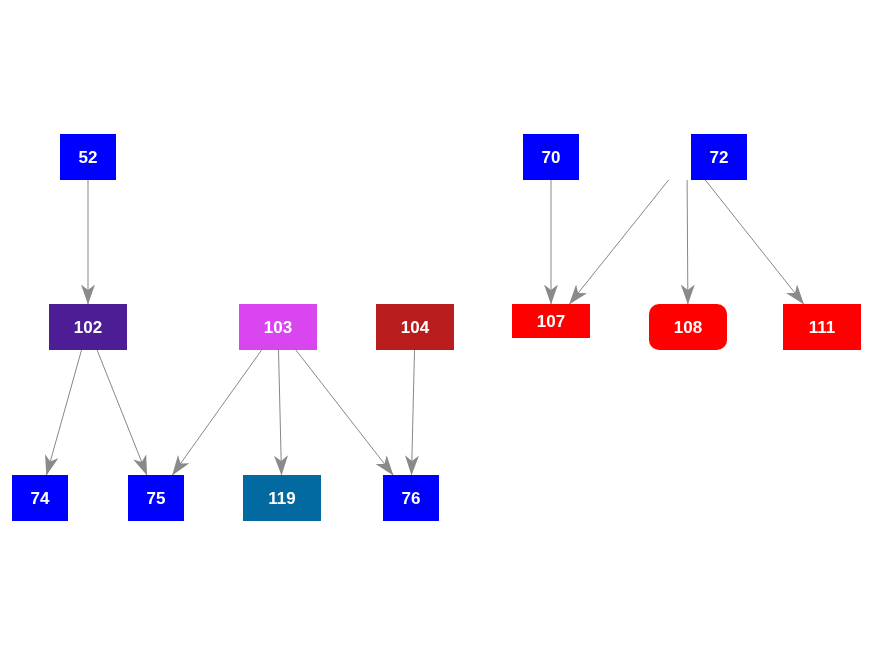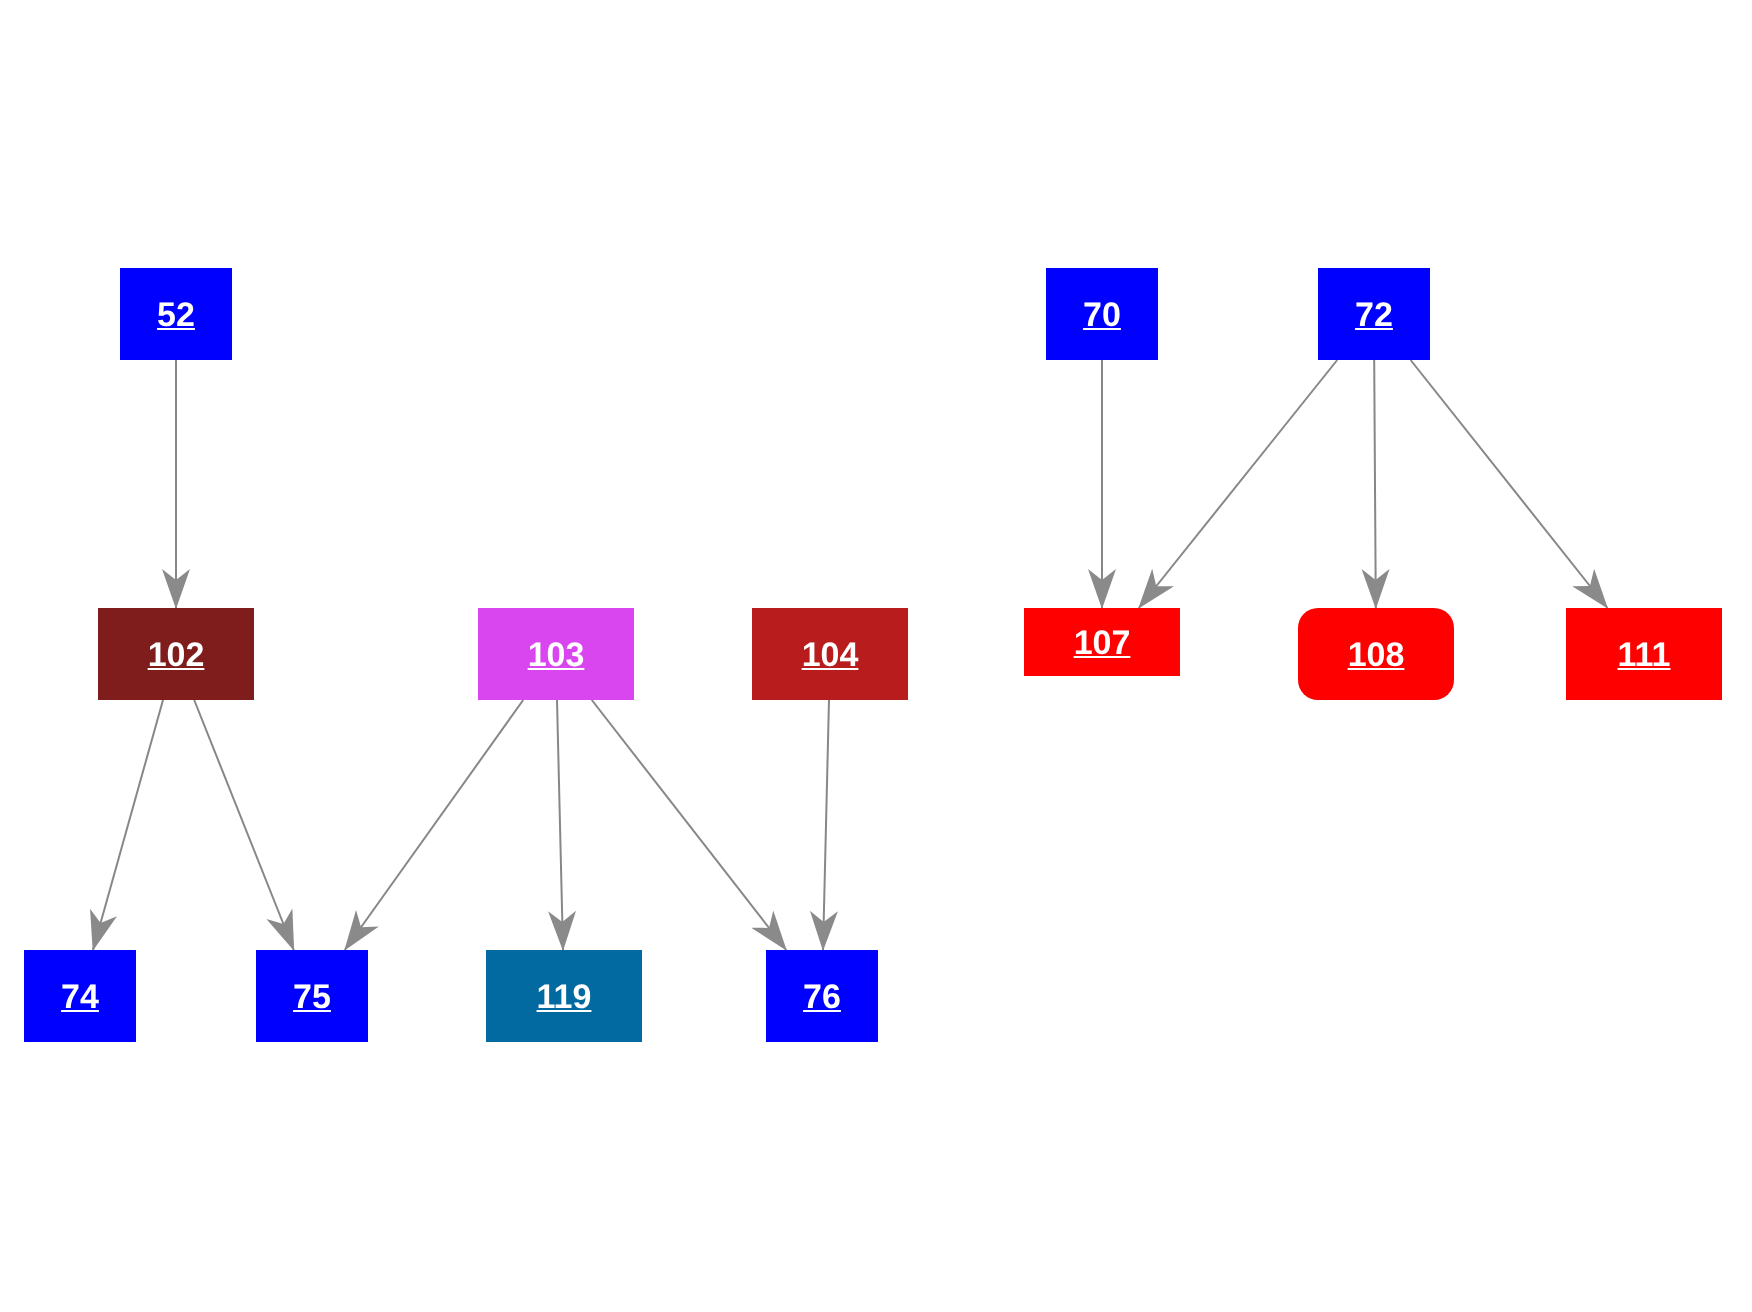--- a/index.html
+++ b/index.html
@@ -26,21 +26,20 @@
     position: absolute;
     display: flex;
     align-items: center;
     justify-content: center;
     color: #ffffff;
     font-weight: bold;
     font-size: 17px;
     line-height: 1;
     box-sizing: border-box;
     user-select: none;
-    text-decoration: underline;
   }
 </style>
 </head>
 <body>
 
 <div id="stage">
   <svg id="edges" xmlns="http://www.w3.org/2000/svg">
     <defs>
       <marker id="arrowhead" markerUnits="userSpaceOnUse" markerWidth="24" markerHeight="18" refX="19.5" refY="7" orient="auto">
         <path id="arrowhead-path" d="M0,0 L20,7 L0,14 L5.5,7 Z" fill="#8a8a8a"></path>
@@ -60,24 +59,24 @@
         <line x1="705.3" y1="180.0" x2="803.7" y2="304.0" stroke="#878787" stroke-width="1" marker-end="url(#arrowhead)"></line>
       </g>
   </svg>
   <div id="nodes">
       <div class="node" style="left: 60px; top: 134px; width: 56px; height: 46px; background: rgb(0, 0, 255); color: rgb(255, 255, 255);">
         <span>52</span>
       </div>
       <div class="node" style="left: 523px; top: 134px; width: 56px; height: 46px; background: rgb(0, 0, 255); color: rgb(255, 255, 255);">
         <span>70</span>
       </div>
-      <div class="node" style="left: 659px; top: 134px; width: 56px; height: 46px; background: rgb(0, 0, 255); color: rgb(255, 255, 255);">
+      <div class="node" style="left: 691px; top: 134px; width: 56px; height: 46px; background: rgb(0, 0, 255); color: rgb(255, 255, 255);">
         <span>72</span>
       </div>
-      <div class="node" style="left: 49px; top: 304px; width: 78px; height: 46px; background: #7f1d1d; color: rgb(255, 255, 255);">
+      <div class="node" style="left: 49px; top: 304px; width: 78px; height: 46px; background: #4c1d95; color: rgb(255, 255, 255);">
         <span>102</span>
       </div>
       <div class="node" style="left: 239px; top: 304px; width: 78px; height: 46px; background: #d946ef; color: rgb(255, 255, 255);">
         <span>103</span>
       </div>
       <div class="node" style="left: 376px; top: 304px; width: 78px; height: 46px; background: #b91c1c; color: rgb(255, 255, 255);">
         <span>104</span>
       </div>
       <div class="node" style="left: 512px; top: 304px; width: 78px; height: 34px; background: rgb(255, 0, 0); color: rgb(255, 255, 255);">
         <span>107</span>

